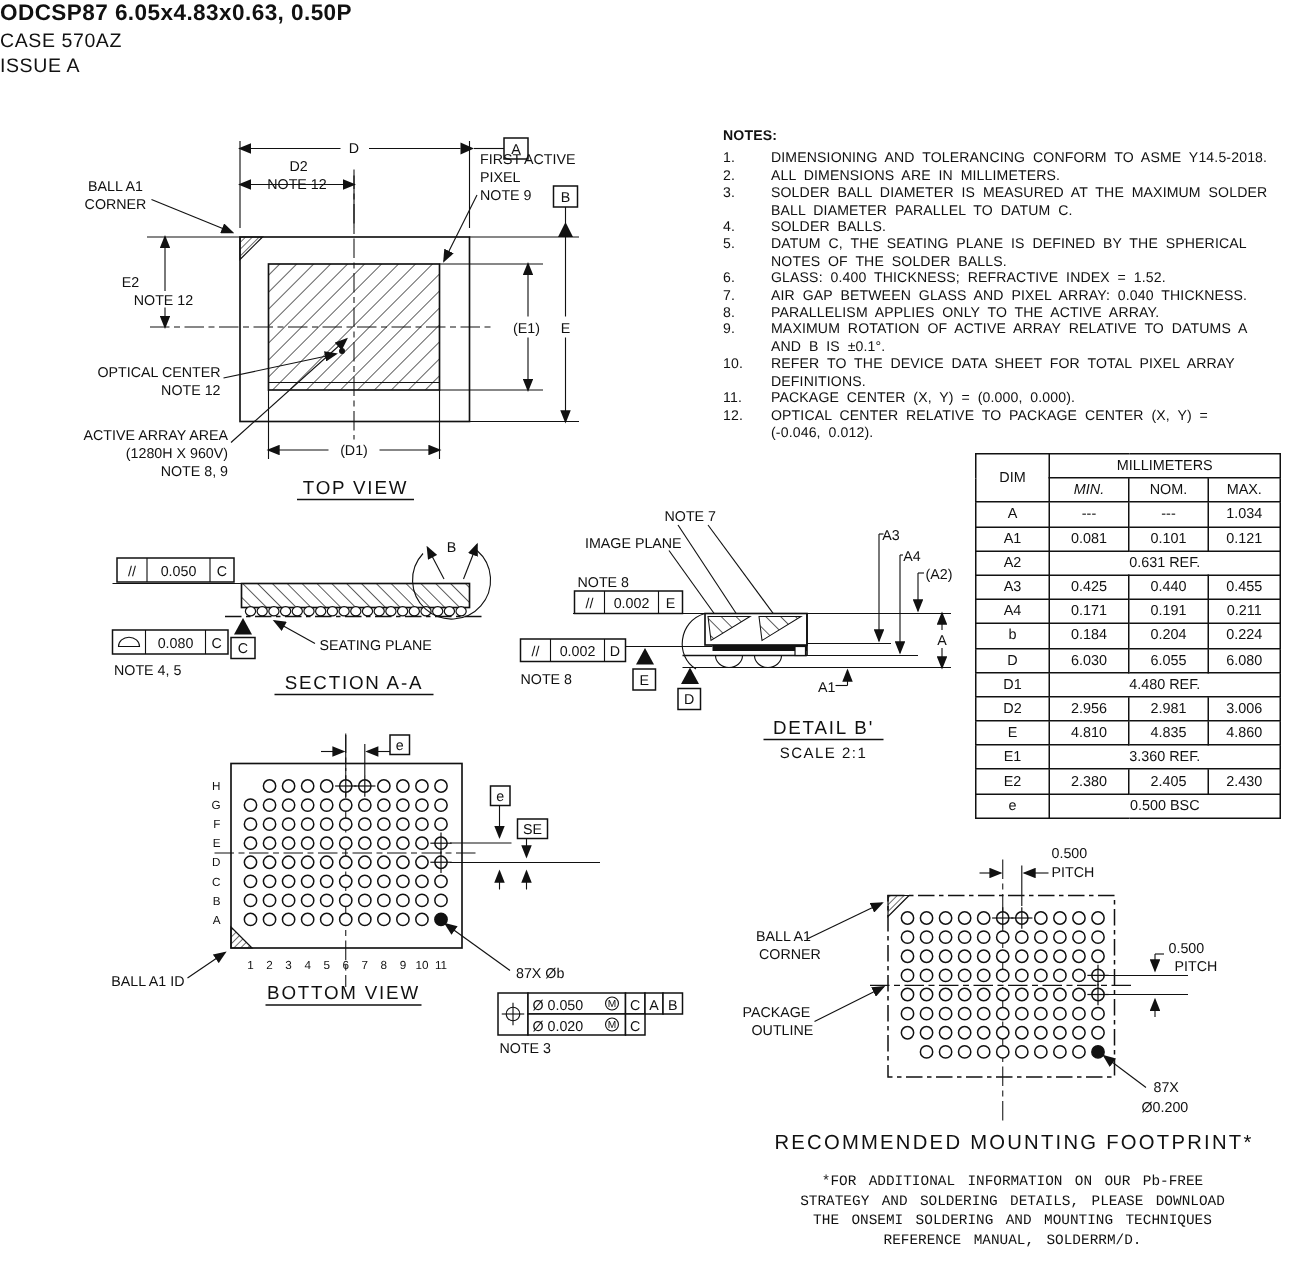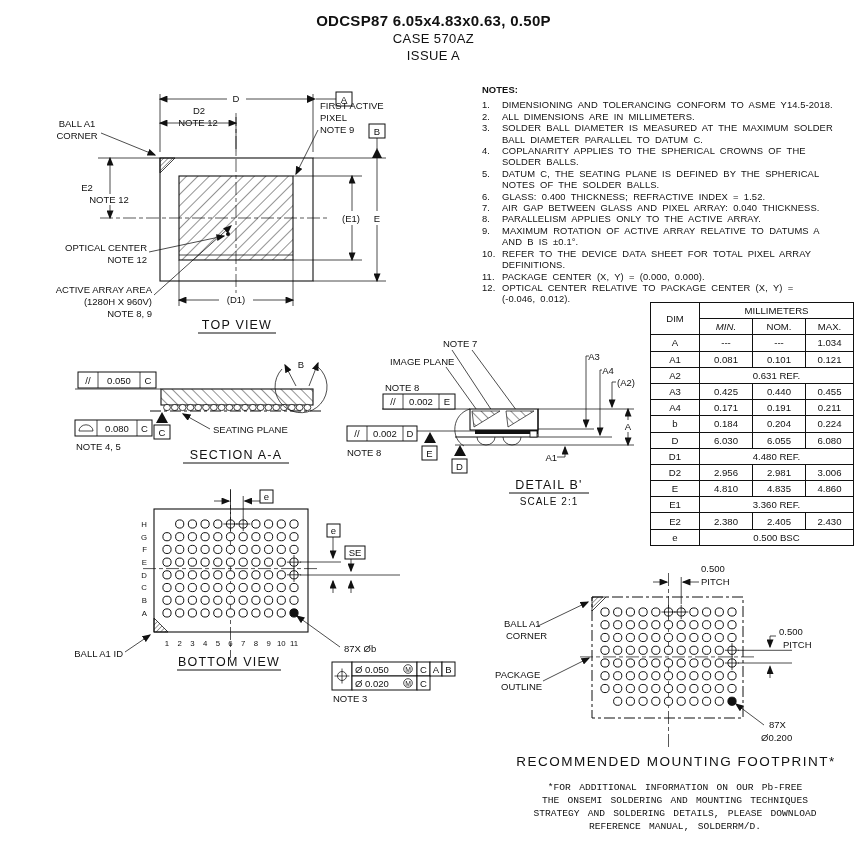--- a/index.html
+++ b/index.html
@@ -1,26 +1,26 @@
 <!DOCTYPE html>
 <html><head>
 <meta charset="utf-8">
 <style>
   html,body{margin:0;padding:0;background:#fff;}
   #page{position:relative;width:867px;height:849px;background:#fff;overflow:hidden;
         font-family:"Liberation Sans",sans-serif;color:#111;}
-  #hdr{position:absolute;left:0;top:12px;width:867px;text-align:center;}
+  #hdr{position:absolute;left:0;top:0;width:867px;}
   #hdr .t1{font-size:15px;font-weight:bold;letter-spacing:.3px;}
   #hdr .t2,#hdr .t3{font-size:13px;margin-top:2px;letter-spacing:.4px;}
   #notes{position:absolute;left:482px;top:84px;width:382px;font-size:9.4px;line-height:11.4px;
          letter-spacing:.1px;word-spacing:2.5px;}
   #notes .nhead{margin-bottom:4px;font-weight:bold;}
   .note-row{display:flex;align-items:flex-start;}
   .note-num{width:20px;flex:0 0 20px;}
-  .note-lines{flex:1;}
+  .note-lines{flex:1;margin-left:12px;}
   #dimtbl{position:absolute;left:650px;top:302px;}
   #dimtbl table{border-collapse:collapse;font-size:9.6px;}
   #dimtbl td,#dimtbl th{border:1px solid #111;text-align:center;font-weight:normal;
     padding:1px 2px;height:13.2px;}
   #dimtbl .c-dim{width:44px;} #dimtbl .c-min{width:48px;font-style:italic;} #dimtbl .c-nom{width:48px;} #dimtbl .c-max{width:43px;}
   #ftr{position:absolute;left:492px;top:781px;width:366px;text-align:center;font-size:9.6px;
        line-height:13px;word-spacing:2.5px;font-family:Liberation Mono, monospace;}
   svg text{font-family:"Liberation Sans",sans-serif;fill:#111;}
   .ln{stroke:#111;stroke-width:1.1;fill:none;}
   .thin{stroke:#111;stroke-width:.75;fill:none;}
@@ -60,21 +60,20 @@
         <div class="note-row">
           <span class="note-num">3.</span>
           <div class="note-lines">
             <div>SOLDER BALL DIAMETER IS MEASURED AT THE MAXIMUM SOLDER</div>
             <div>BALL DIAMETER PARALLEL TO DATUM C.</div>
           </div>
         </div>
         <div class="note-row">
           <span class="note-num">4.</span>
           <div class="note-lines">
-            <div>COPLANARITY APPLIES TO THE SPHERICAL CROWNS OF THE</div>
             <div>SOLDER BALLS.</div>
           </div>
         </div>
         <div class="note-row">
           <span class="note-num">5.</span>
           <div class="note-lines">
             <div>DATUM C, THE SEATING PLANE IS DEFINED BY THE SPHERICAL</div>
             <div>NOTES OF THE SOLDER BALLS.</div>
           </div>
         </div>
@@ -209,22 +208,22 @@
           <tr>
             <td>e</td>
             <td colspan="3">0.500 BSC</td>
           </tr>
         </tbody>
     </table>
   </div>
 
   <div id="ftr">
       <div>*FOR ADDITIONAL INFORMATION ON OUR Pb-FREE</div>
+      <div>STRATEGY AND SOLDERING DETAILS, PLEASE DOWNLOAD</div>
       <div>THE ONSEMI SOLDERING AND MOUNTING TECHNIQUES</div>
-      <div>STRATEGY AND SOLDERING DETAILS, PLEASE DOWNLOAD</div>
       <div>REFERENCE MANUAL, SOLDERRM/D.</div>
     </div>
 
   <svg id="art" width="867" height="849" viewBox="0 0 867 849">
     <defs>
       <pattern id="h45" patternUnits="userSpaceOnUse" width="8" height="8" patternTransform="rotate(45)">
         <line x1="0" y1="0" x2="0" y2="8" stroke="#111" stroke-width="0.9"></line>
       </pattern>
       <pattern id="h135" patternUnits="userSpaceOnUse" width="7" height="7" patternTransform="rotate(-45)">
         <line x1="0" y1="0" x2="0" y2="7" stroke="#111" stroke-width="0.9"></line>

